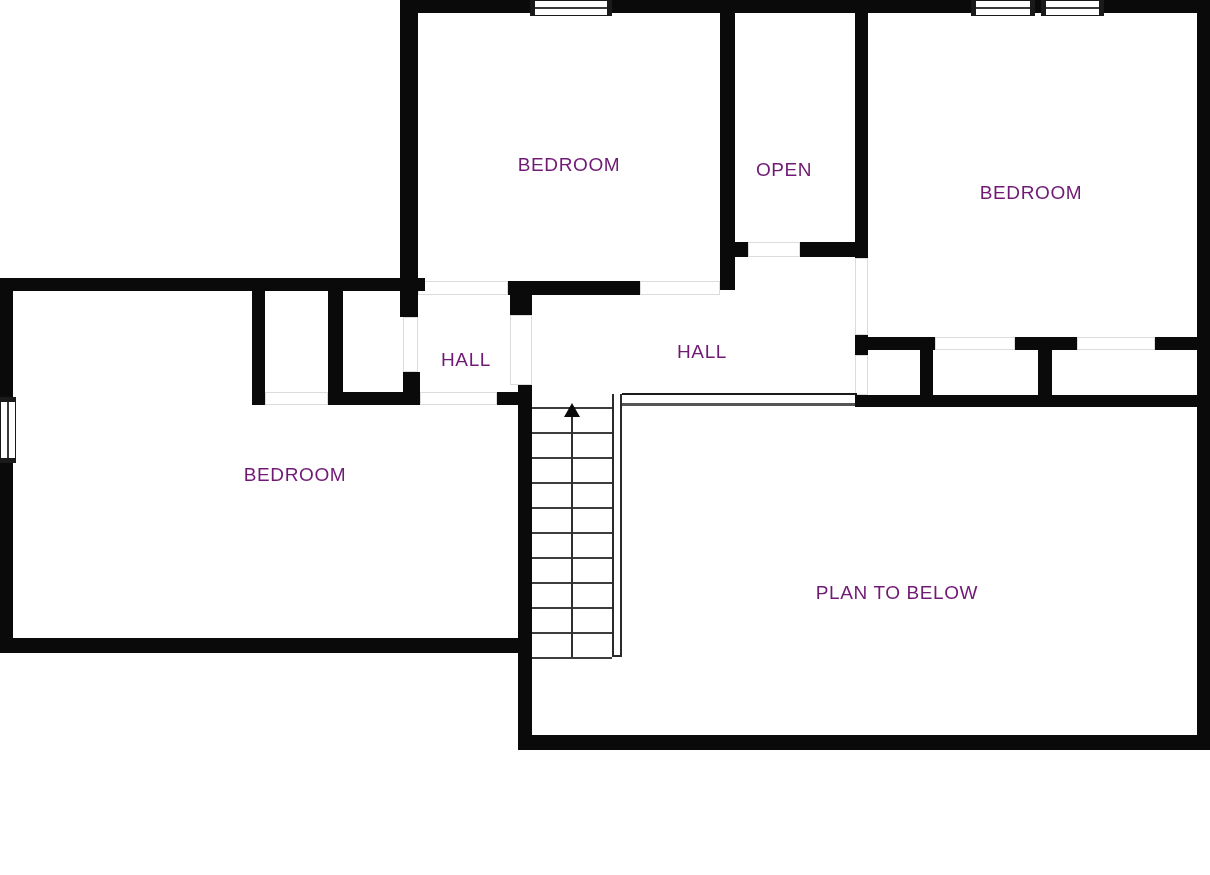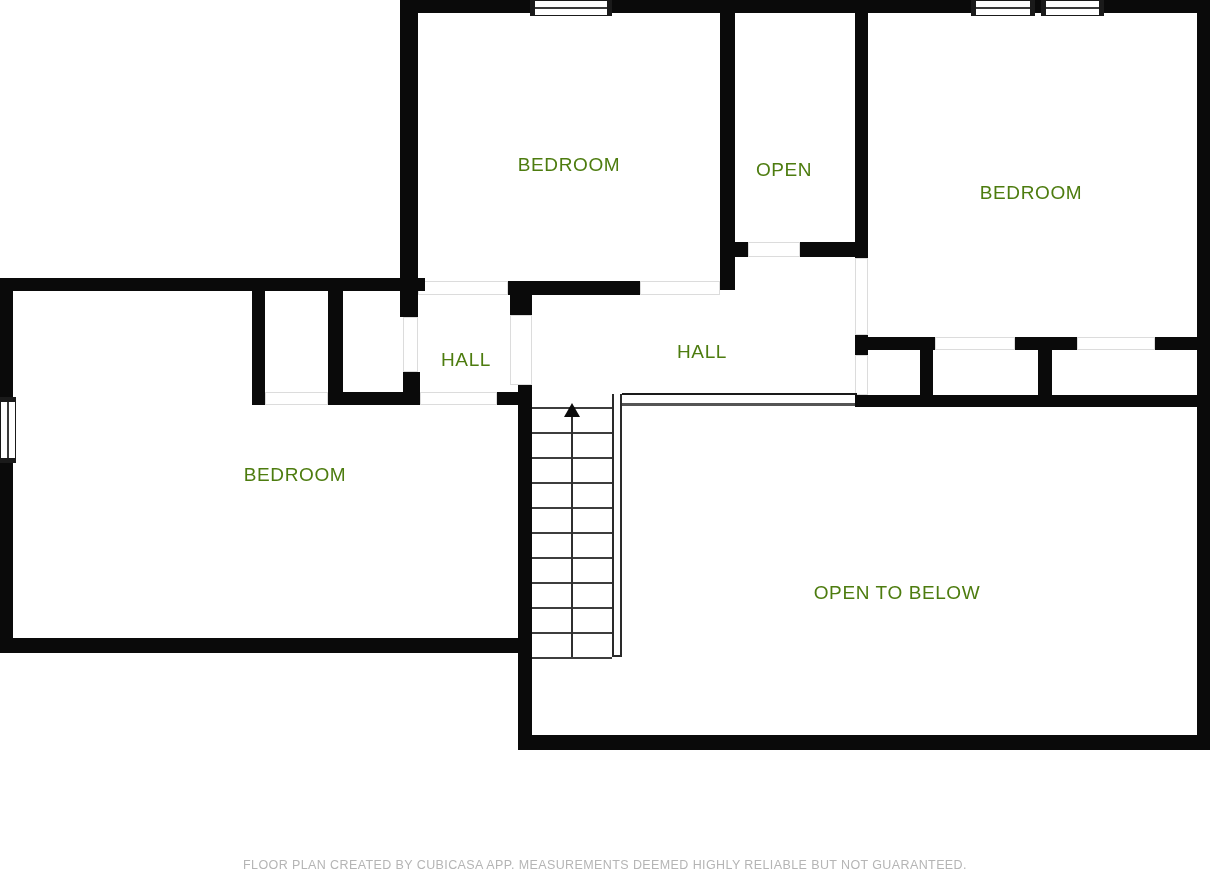--- a/index.html
+++ b/index.html
@@ -15,32 +15,31 @@
   .window .mid{position:absolute;background:#3a3a3a;}
   .stairs{position:absolute;background:#ffffff;z-index:1;}
   .stairs .tread{position:absolute;left:0;right:0;height:2px;background:#3d3d3d;}
   .stairs .shaft{position:absolute;width:2px;background:#2f2f2f;}
   .stairs .arrow{position:absolute;width:0;height:0;
     border-left:8px solid transparent;border-right:8px solid transparent;
     border-bottom:14px solid #0a0a0a;}
   .rail{position:absolute;background:#ffffff;border:2px solid #2a2a2a;border-top:none;box-sizing:border-box;z-index:1;}
   .room-label{
     position:absolute;transform:translate(-50%,-50%);white-space:nowrap;
-    color:#4d7c0f;font-size:19px;letter-spacing:0.6px;z-index:5;
+    color:#701a75;font-size:19px;letter-spacing:0.6px;z-index:5;
   }
   .footer-note{
     position:absolute;left:0;right:0;top:858px;text-align:center;
     color:#b5b5b5;font-size:12.5px;letter-spacing:0.4px;z-index:5;
   }
 </style>
 </head>
 <body>
 
 <div id="stage">
-  <div class="footer-note">FLOOR PLAN CREATED BY CUBICASA APP. MEASUREMENTS DEEMED HIGHLY RELIABLE BUT NOT GUARANTEED.</div>
 <div class="door" style="left: 418px; top: 281px; width: 90px; height: 14px;"></div>
     <div class="door" style="left: 640px; top: 281px; width: 80px; height: 14px;"></div>
     <div class="door" style="left: 748px; top: 242px; width: 52px; height: 15px;"></div>
     <div class="door" style="left: 855px; top: 258px; width: 13px; height: 77px;"></div>
     <div class="door" style="left: 935px; top: 337px; width: 80px; height: 13px;"></div>
     <div class="door" style="left: 1077px; top: 337px; width: 78px; height: 13px;"></div>
     <div class="door" style="left: 265px; top: 392px; width: 63px; height: 13px;"></div>
     <div class="door" style="left: 403px; top: 317px; width: 15px; height: 55px;"></div>
     <div class="door" style="left: 510px; top: 315px; width: 22px; height: 70px;"></div>
     <div class="door" style="left: 420px; top: 392px; width: 77px; height: 13px;"></div>
@@ -108,14 +107,14 @@
       <div class="tread" style="top: 262px;"></div>
       <div class="shaft" style="left: 39px; top: 20px; bottom: 0px;"></div>
       <div class="arrow" style="left: 32px; top: 8px;"></div>
     </div>
     <span class="room-label" style="left: 569px; top: 165px;">BEDROOM</span>
     <span class="room-label" style="left: 784px; top: 170px;">OPEN</span>
     <span class="room-label" style="left: 1031px; top: 193px;">BEDROOM</span>
     <span class="room-label" style="left: 466px; top: 360px;">HALL</span>
     <span class="room-label" style="left: 702px; top: 352px;">HALL</span>
     <span class="room-label" style="left: 295px; top: 475px;">BEDROOM</span>
-    <span class="room-label" style="left: 897px; top: 593px;">OPEN TO BELOW</span>
+    <span class="room-label" style="left: 897px; top: 593px;">PLAN TO BELOW</span>
   </div>
 
 </body></html>

